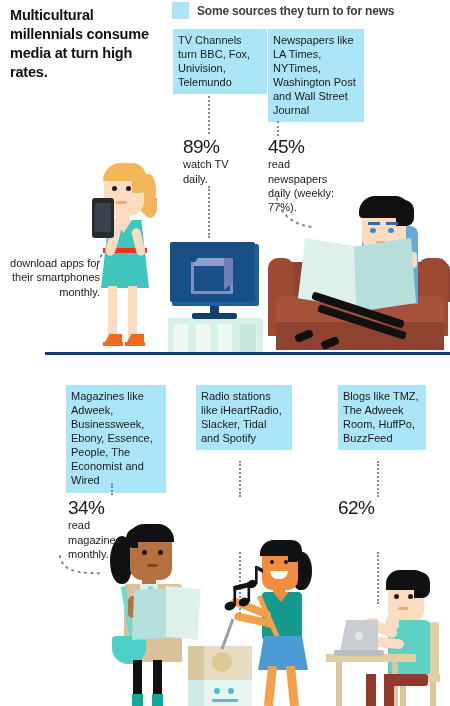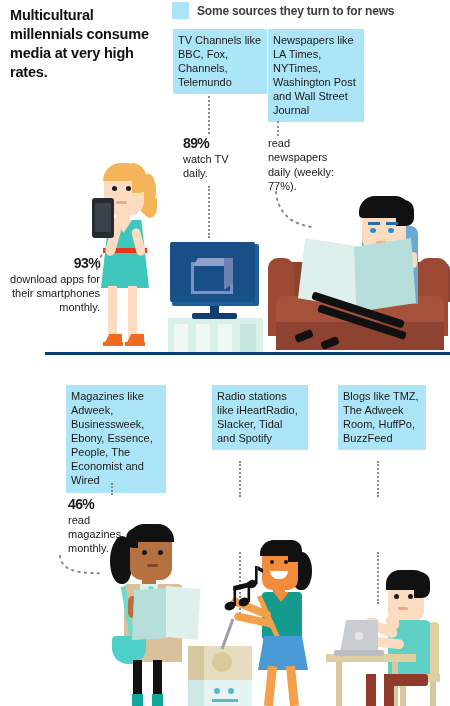--- a/index.html
+++ b/index.html
@@ -19,57 +19,57 @@
   #legend{left:172px;top:2px;display:flex;align-items:center;gap:8px;}
   #legend .swatch{width:17px;height:17px;background:#ace5f7;display:block;}
   #legend .ltxt{font-size:12px;font-weight:bold;letter-spacing:-0.2px;color:#404040;}
 
   .srcbox{
     background:#ace5f7;padding:4px 5px 5px 5px;
     font-size:11px;line-height:1.28;color:#1a1a1a;
   }
 
   .stat{font-size:11px;line-height:1.30;color:#1a1a1a;}
-  .stat .num{font-size:14px;font-weight:bold;letter-spacing:-0.6px;display:block;line-height:1.12;}
+  .stat .num{font-size:19px;font-weight:normal;letter-spacing:-0.6px;display:block;line-height:1.12;}
   .stat.right{text-align:right;}
 
   
   .dot-v{border-left:2px dotted #8a8a8a;width:0;}
   .divider{background:#0b3f73;height:3px;}
 
   
   .sh{position:absolute;}
 </style>
 </head>
 <body>
 
-<div class="abs" id="headline">Multicultural millennials consume media at very high rates.</div>
+<div class="abs" id="headline">Multicultural millennials consume media at turn high rates.</div>
 
 <div class="abs" id="legend">
   <span class="swatch"></span>
   <span class="ltxt">Some sources they turn to for news</span>
 </div>
 
-<div class="abs srcbox" style="left:173px;top:29px;width:84px;">TV Channels like BBC, Fox, Channels, Telemundo</div>
+<div class="abs srcbox" style="left:173px;top:29px;width:84px;">TV Channels turn BBC, Fox, Univision, Telemundo</div>
 <div class="abs srcbox" style="left:268px;top:29px;width:86px;">Newspapers like LA Times, NYTimes, Washington Post and Wall Street Journal</div>
 
 <div class="abs dot-v" style="left:208px;top:96px;height:38px;"></div>
 <div class="abs dot-v" style="left:277px;top:121px;height:15px;"></div>
 
 <div class="abs stat right" style="left:8px;top:256px;width:92px;">
-  <span class="num">93%</span>
   <span>download apps for their smartphones monthly.</span>
 </div>
 
 <div class="abs stat" style="left:183px;top:136px;width:62px;">
   <span class="num">89%</span>
   <span>watch TV daily.</span>
 </div>
 
 <div class="abs stat" style="left:268px;top:136px;width:74px;">
+  <span class="num">45%</span>
   <span>read newspapers daily (weekly: 77%).</span>
 </div>
 
 <svg class="abs" style="left:95px;top:225px;" width="60" height="46" viewBox="0 0 60 46">
   <path d="M2,44 C4,28 18,10 42,4" fill="none" stroke="#8a8a8a" stroke-width="2" stroke-linecap="round" stroke-dasharray="1.5 5"></path>
 </svg>
 
 <div class="abs dot-v" style="left:208px;top:186px;height:52px;"></div>
 
 <svg class="abs" style="left:272px;top:190px;" width="44" height="42" viewBox="0 0 44 42">
@@ -176,34 +176,35 @@
   <div class="sh" style="left:44px;top:110px;width:96px;height:8px;background:#111;transform:rotate(18deg);border-radius:3px;"></div>
   <div class="sh" style="left:50px;top:122px;width:92px;height:8px;background:#111;transform:rotate(18deg);border-radius:3px;"></div>
 
   <div class="sh" style="left:29px;top:136px;width:18px;height:8px;background:#111;transform:rotate(-22deg);border-radius:3px;"></div>
   <div class="sh" style="left:55px;top:143px;width:18px;height:8px;background:#111;transform:rotate(-22deg);border-radius:3px;"></div>
 </div>
 
 <div class="abs divider" style="left:45px;top:352px;width:405px;"></div>
 
 <div class="abs srcbox" style="left:66px;top:385px;width:90px;">Magazines like Adweek, Businessweek, Ebony, Essence, People, The Economist and Wired</div>
-<div class="abs srcbox" style="left:196px;top:385px;width:86px;margin-left:16px;">Radio stations like iHeartRadio, Slacker, Tidal and Spotify</div>
+<div class="abs srcbox" style="left:196px;top:385px;width:86px;">Radio stations like iHeartRadio, Slacker, Tidal and Spotify</div>
 <div class="abs srcbox" style="left:338px;top:385px;width:78px;">Blogs like TMZ, The Adweek Room, HuffPo, BuzzFeed</div>
 
 <div class="abs dot-v" style="left:111px;top:483px;height:12px;"></div>
 <div class="abs dot-v" style="left:239px;top:461px;height:36px;"></div>
 <div class="abs dot-v" style="left:377px;top:461px;height:36px;"></div>
 
 <div class="abs stat" style="left:68px;top:497px;width:72px;">
-  <span class="num">46%</span>
+  <span class="num">34%</span>
   <span>read magazines monthly.</span>
 </div>
 <div class="abs stat" style="left:198px;top:497px;width:62px;">
 </div>
 <div class="abs stat" style="left:338px;top:497px;width:68px;">
+  <span class="num">62%</span>
 </div>
 
 <svg class="abs" style="left:58px;top:552px;" width="48" height="26" viewBox="0 0 48 26">
   <path d="M2,4 C4,18 18,22 46,21" fill="none" stroke="#8a8a8a" stroke-width="2" stroke-linecap="round" stroke-dasharray="1.5 5"></path>
 </svg>
 <div class="abs dot-v" style="left:239px;top:552px;height:62px;"></div>
 <div class="abs dot-v" style="left:377px;top:552px;height:52px;"></div>
 
 <div class="abs" style="left:108px;top:518px;width:100px;height:188px;">
 

